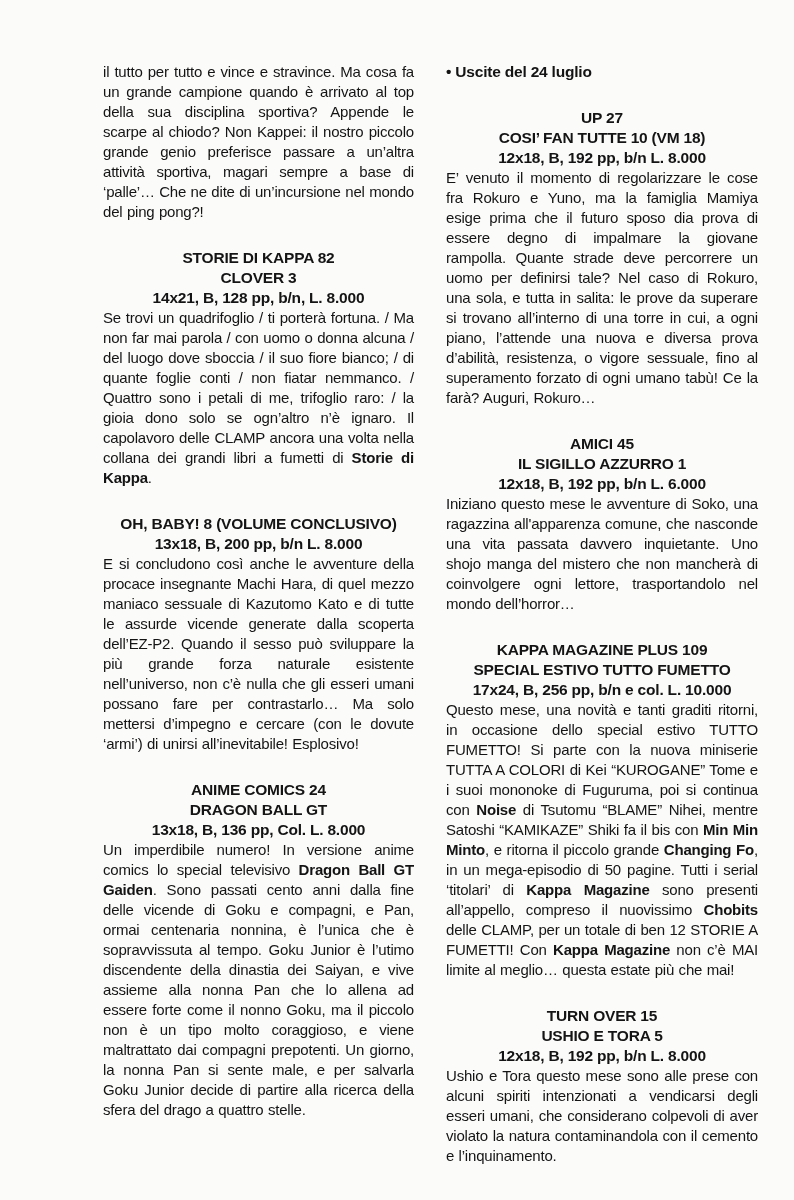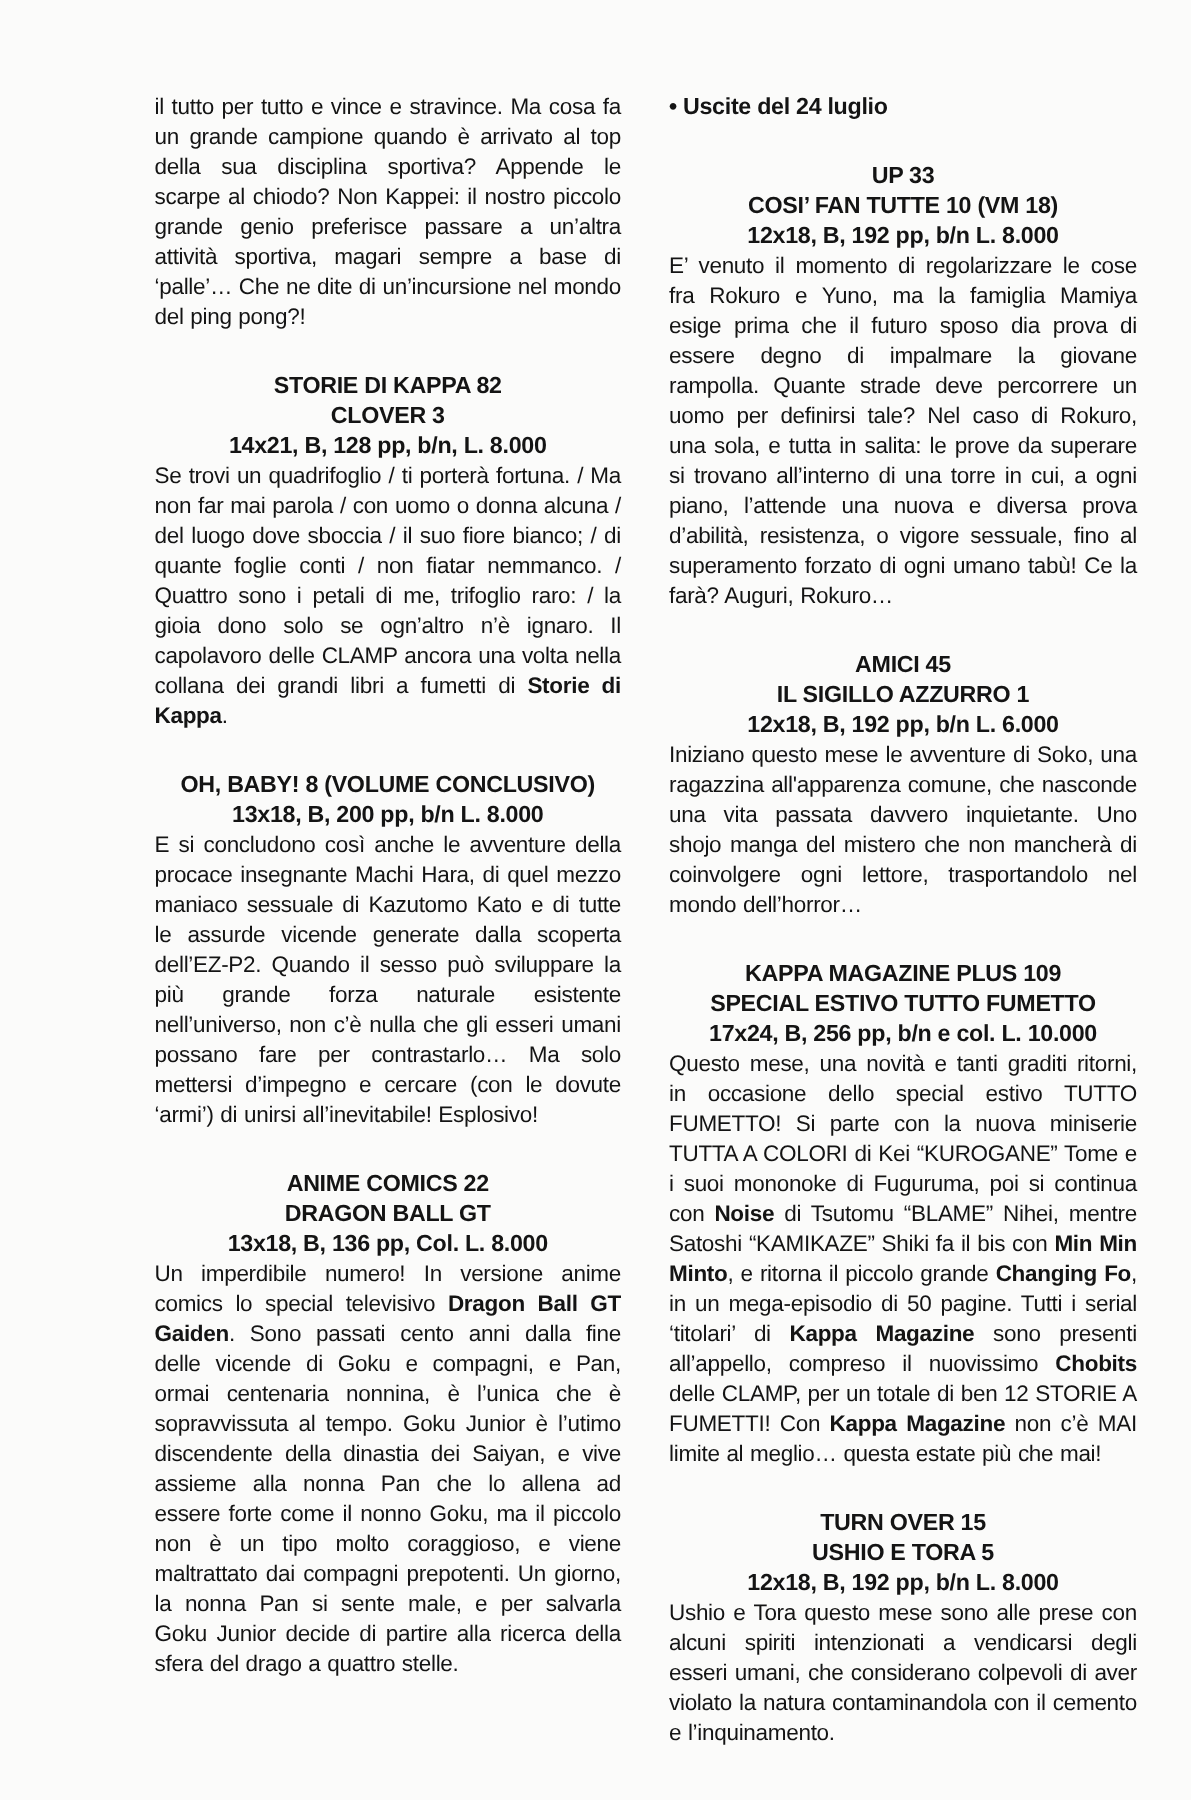--- a/index.html
+++ b/index.html
@@ -67,36 +67,36 @@
     <section class="entry">
       <div class="hd">
         <div>OH, BABY! 8 (VOLUME CONCLUSIVO)</div>
         <div>13x18, B, 200 pp, b/n  L. 8.000</div>
       </div>
       <p class="bt">E si concludono così anche le avventure della procace insegnante Machi Hara, di quel mezzo maniaco sessuale di Kazutomo Kato e di tutte le assurde vicende generate dalla scoperta dell’EZ-P2. Quando il sesso può sviluppare la più grande forza naturale esistente nell’universo, non c’è nulla che gli esseri umani possano fare per contrastarlo… Ma solo mettersi d’impegno e cercare (con le dovute ‘armi’) di unirsi all’inevitabile! Esplosivo!</p>
     </section>
 
     <section class="entry">
       <div class="hd">
-        <div>ANIME COMICS 22</div>
+        <div>ANIME COMICS 24</div>
         <div>DRAGON BALL GT</div>
         <div>13x18, B, 136 pp, Col. L. 8.000</div>
       </div>
       <p class="bt">Un imperdibile numero! In versione anime comics lo special televisivo <b>Dragon Ball GT Gaiden</b>. Sono passati cento anni dalla fine delle vicende di Goku e compagni, e Pan, ormai centenaria nonnina, è l’unica che è sopravvissuta al tempo. Goku Junior è l’utimo discendente della dinastia dei Saiyan, e vive assieme alla nonna Pan che lo allena ad essere forte come il nonno Goku, ma il piccolo non è un tipo molto coraggioso, e viene maltrattato dai compagni prepotenti. Un giorno, la nonna Pan si sente male, e per salvarla Goku Junior decide di partire alla ricerca della sfera del drago a quattro stelle.</p>
     </section>
 
   </div>
 
   <div class="col col-right">
 
     <p class="release-header">• Uscite del 24 luglio</p>
 
     <section class="entry">
       <div class="hd">
-        <div>UP 33</div>
+        <div>UP 27</div>
         <div>COSI’ FAN TUTTE 10 (VM 18)</div>
         <div>12x18, B, 192 pp, b/n  L. 8.000</div>
       </div>
       <p class="bt">E’ venuto il momento di regolarizzare le cose fra Rokuro e Yuno, ma la famiglia Mamiya esige prima che il futuro sposo dia prova di essere degno di impalmare la giovane rampolla. Quante strade deve percorrere un uomo per definirsi tale? Nel caso di Rokuro, una sola, e tutta in salita: le prove da superare si trovano all’interno di una torre in cui, a ogni piano, l’attende una nuova e diversa prova d’abilità, resistenza, o vigore sessuale, fino al superamento forzato di ogni umano tabù! Ce la farà? Auguri, Rokuro…</p>
     </section>
 
     <section class="entry">
       <div class="hd">
         <div>AMICI 45</div>
         <div>IL SIGILLO AZZURRO 1</div>

